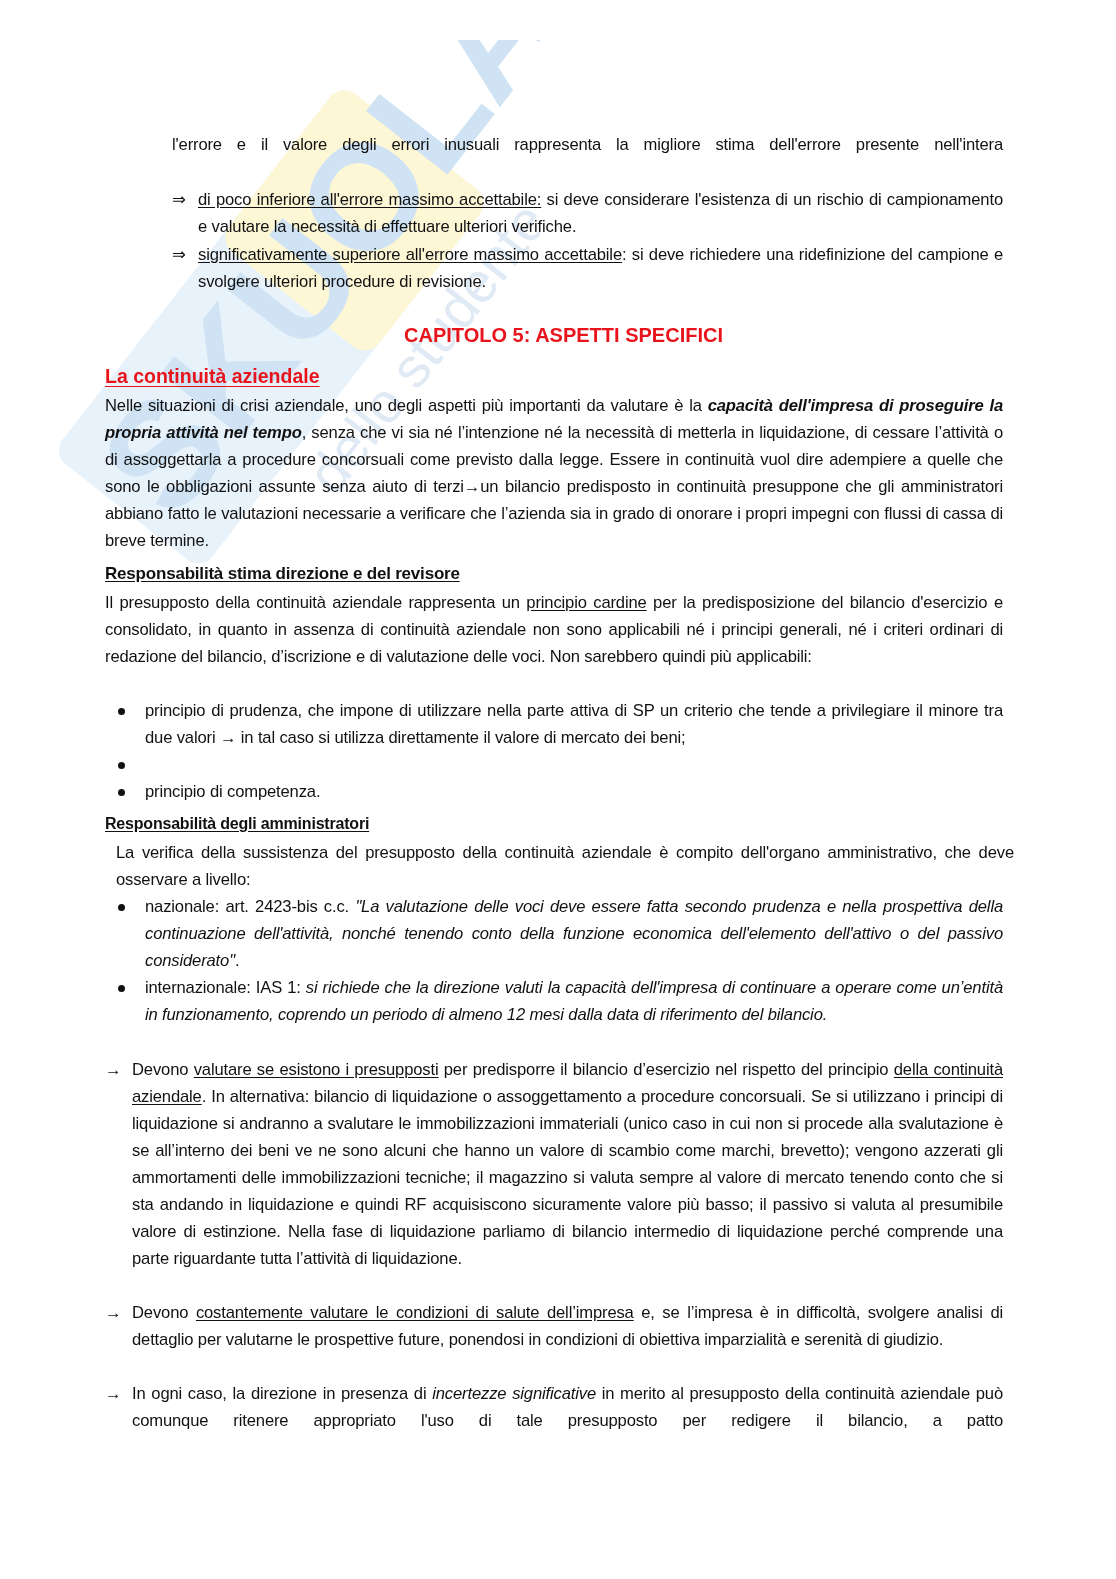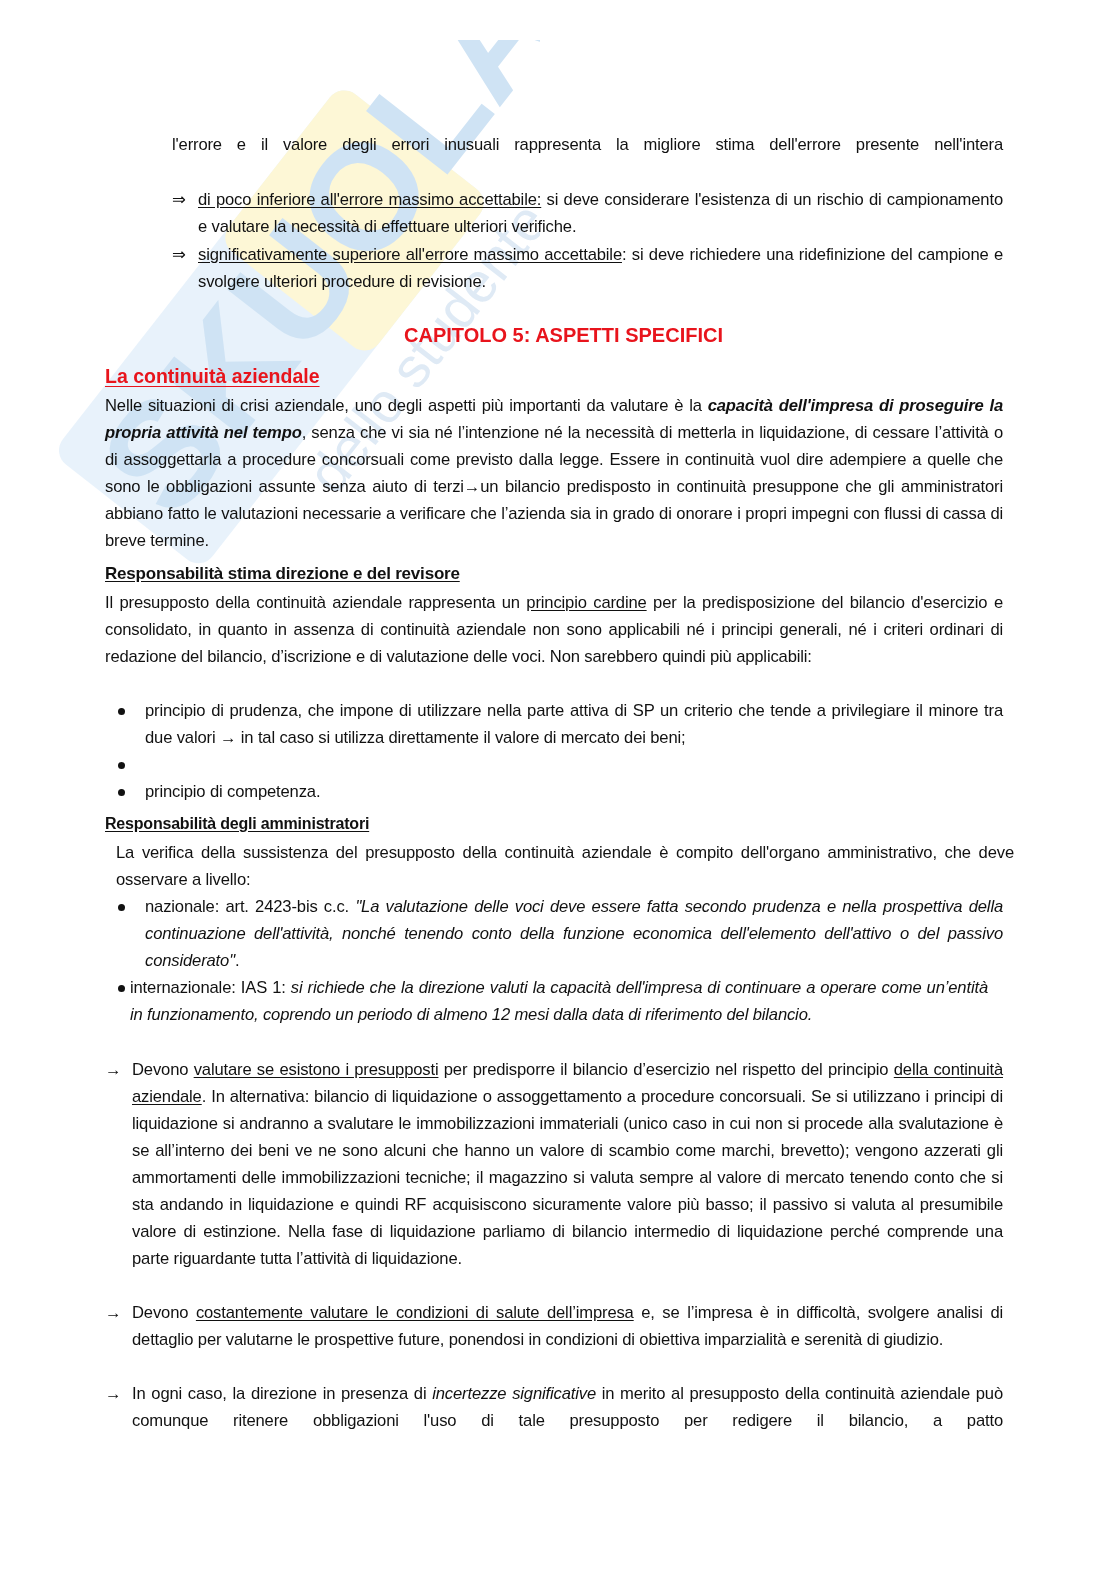--- a/index.html
+++ b/index.html
@@ -69,32 +69,32 @@
 
   <div class="sub small" style="top:815px;">Responsabilità degli amministratori</div>
   <div class="para" style="left:116px; top:839px; width:898px;">La verifica della sussistenza del presupposto della continuità aziendale è compito dell'organo amministrativo, che deve osservare a livello:</div>
 
   <span class="bullet" style="left:118px; top:904px;"></span>
   <div class="para" style="left:145px; top:893px; width:858px;">
     <span class="b">nazionale:</span><span> art. 2423-bis c.c. </span><span class="i">"La valutazione delle voci deve essere fatta secondo prudenza e nella prospettiva della continuazione dell'attività, nonché tenendo conto della funzione economica dell'elemento dell'attivo o del passivo considerato"</span><span>.</span>
   </div>
 
   <span class="bullet" style="left:118px; top:985px;"></span>
-  <div class="para" style="left:130px; top:974px; width:858px;">
+  <div class="para" style="left:145px; top:974px; width:858px;">
     <span class="b">internazionale</span><span>: IAS 1: </span><span class="i">si richiede che la direzione valuti la capacità dell'impresa di continuare a operare come un’entità in funzionamento, coprendo un periodo di almeno 12 mesi dalla data di riferimento del bilancio.</span>
   </div>
 
   <span class="marker" style="left:105px; top:1056px;">→</span>
   <div class="para" style="left:132px; top:1056px; width:871px;">
     <span>Devono </span><span class="u">valutare se esistono i presupposti</span><span> per predisporre il bilancio d’esercizio nel rispetto del principio </span><span class="u">della continuità aziendale</span><span>. In alternativa: bilancio di liquidazione o assoggettamento a procedure concorsuali. Se si utilizzano i principi di liquidazione si andranno a svalutare le immobilizzazioni immateriali (unico caso in cui non si procede alla svalutazione è se all’interno dei beni ve ne sono alcuni che hanno un valore di scambio come marchi, brevetto); vengono azzerati gli ammortamenti delle immobilizzazioni tecniche; il magazzino si valuta sempre al valore di mercato tenendo conto che si sta andando in liquidazione e quindi RF acquisiscono sicuramente valore più basso; il passivo si valuta al presumibile valore di estinzione. Nella fase di liquidazione parliamo di bilancio intermedio di liquidazione perché comprende una parte riguardante tutta l’attività di liquidazione.</span>
   </div>
 
   <span class="marker" style="left:105px; top:1299px;">→</span>
   <div class="para" style="left:132px; top:1299px; width:871px;">
     <span>Devono </span><span class="u">costantemente valutare le condizioni di salute dell’impresa</span><span> e, se l’impresa è in difficoltà, svolgere analisi di dettaglio per valutarne le prospettive future, ponendosi in condizioni di obiettiva imparzialità e serenità di giudizio.</span>
   </div>
 
   <span class="marker" style="left:105px; top:1380px;">→</span>
   <div class="para" style="left:132px; top:1380px; width:871px; text-align-last:justify;">
-    <span>In ogni caso, la direzione in presenza di </span><span class="i">incertezze significative</span><span> in merito al presupposto della continuità aziendale può comunque ritenere obbligazioni l'uso di tale presupposto per redigere il bilancio, a patto</span>
+    <span>In ogni caso, la direzione in presenza di </span><span class="i">incertezze significative</span><span> in merito al presupposto della continuità aziendale può comunque ritenere appropriato l'uso di tale presupposto per redigere il bilancio, a patto</span>
   </div>
 
 </div>
 
 </body></html>

